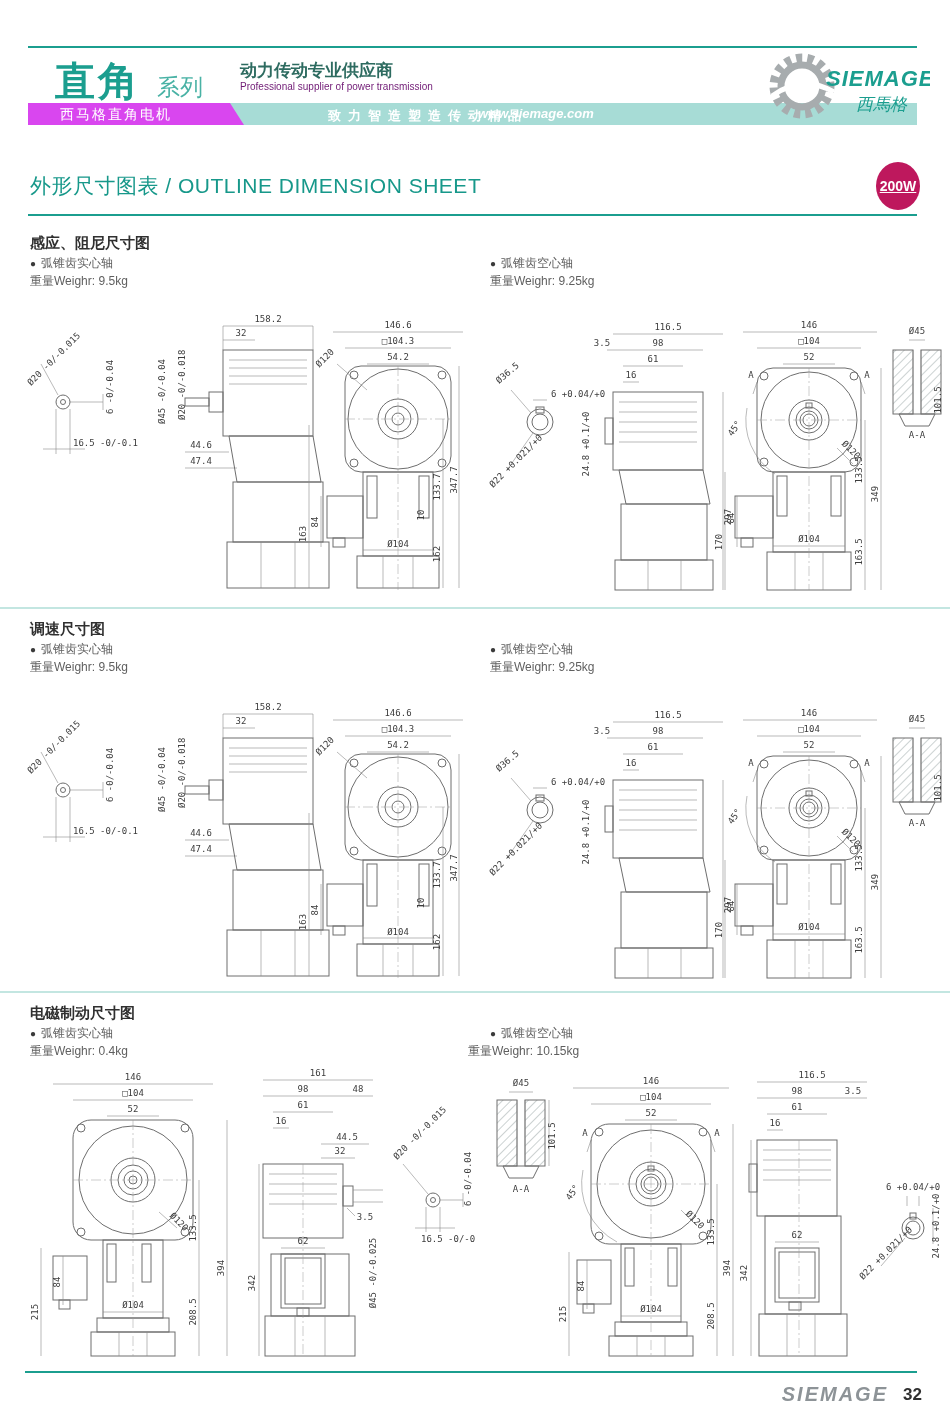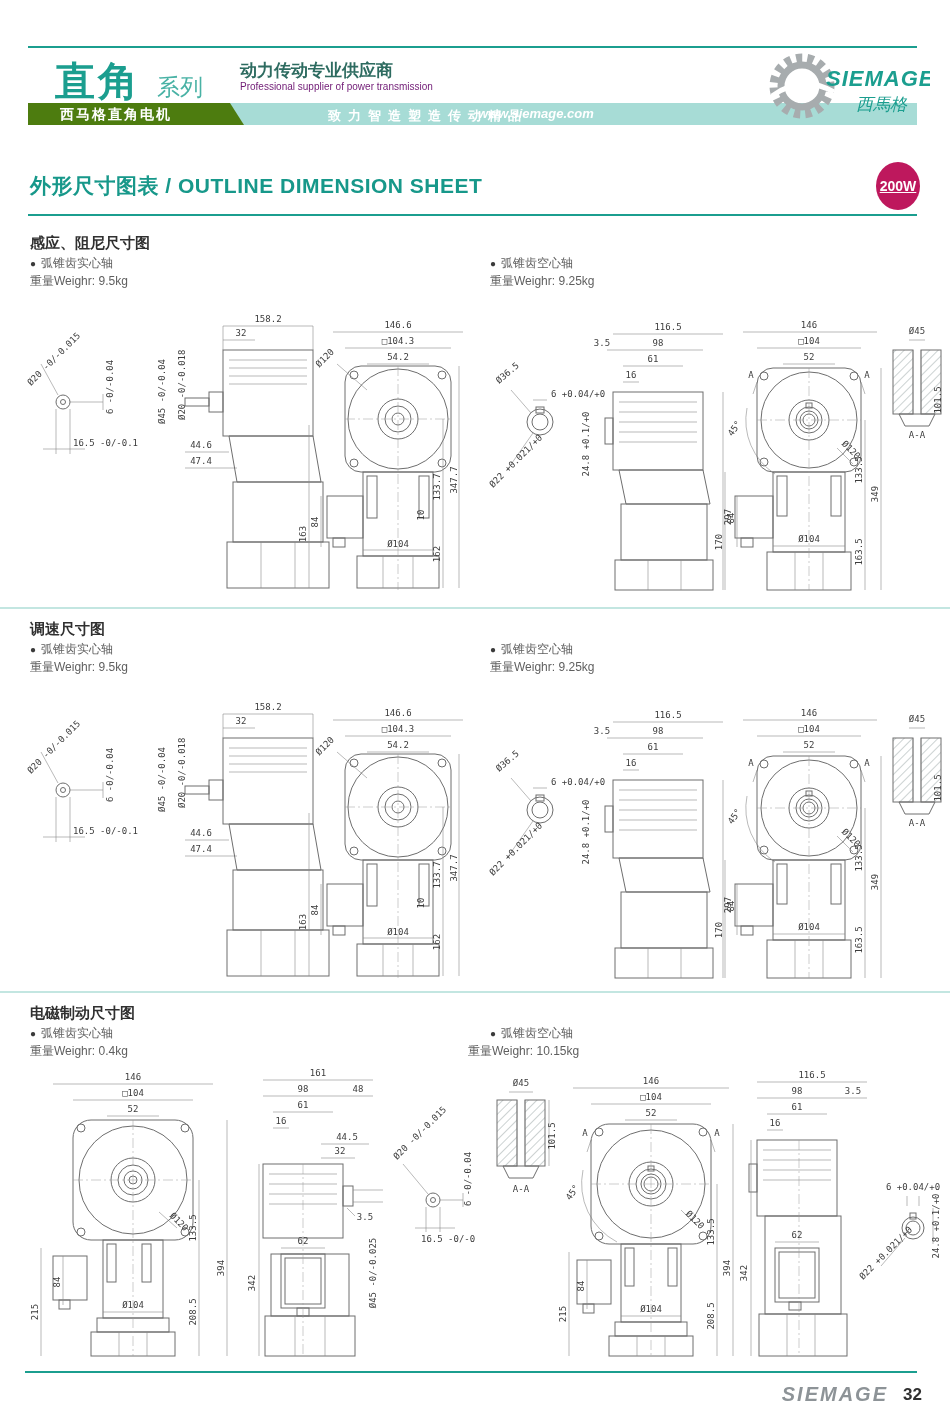--- a/index.html
+++ b/index.html
@@ -8,28 +8,28 @@
   
   .topline{position:absolute;left:28px;right:33px;top:46px;height:2px;background:#1b9e8f;}
   .brand{position:absolute;left:55px;top:54px;}
   .brand-cn{font-size:40px;font-weight:bold;color:#1b9e8f;letter-spacing:3px;margin-top:16px;}
   .brand-sfx{font-size:23px;color:#49b2a5;margin-left:16px;}
   .supplier{position:absolute;left:240px;top:60px;line-height:1.25;}
   .sup-cn{font-size:17px;font-weight:bold;color:#2d6b60;}
   .sup-en{font-size:10px;color:#701a75;}
   .banner{position:absolute;left:28px;top:103px;right:33px;height:22px;}
   .banner-light{position:absolute;left:200px;right:0;top:0;height:22px;background:#a7dcd6;}
-  .banner-dark{position:absolute;left:0;top:0;width:216px;height:22px;background:#4d7c0f;
+  .banner-dark{position:absolute;left:0;top:0;width:216px;height:22px;background:#d946ef;
                clip-path:polygon(0 0,202px 0,216px 100%,0 100%);color:#fff;font-size:14px;
-               font-weight:bold;letter-spacing:2px;line-height:22px;padding-left:32px;box-sizing:border-box;}
+               font-weight:normal;letter-spacing:2px;line-height:22px;padding-left:32px;box-sizing:border-box;}
   .slogan{position:absolute;left:300px;top:4px;color:#fff;font-size:13px;font-weight:bold;letter-spacing:7px;}
   .bannerurl{position:absolute;left:450px;top:3px;color:#fff;font-size:13px;font-weight:bold;font-style:italic;}
   .logo{position:absolute;right:20px;top:48px;z-index:5;}
   
-  .title{position:absolute;left:30px;top:172px;font-size:21px;font-weight:bold;color:#17988a;letter-spacing:0.5px;}
+  .title{position:absolute;left:30px;top:172px;font-size:21px;font-weight:normal;color:#17988a;letter-spacing:0.5px;}
   .badge{position:absolute;left:876px;top:162px;width:44px;height:48px;border-radius:50%;background:#be185d;
          color:#fff;font-size:14px;font-weight:bold;display:flex;align-items:center;justify-content:center;text-decoration:underline;}
   .titlerule{position:absolute;left:28px;right:33px;top:214px;height:2px;background:#1b9e8f;}
   .divider{position:absolute;left:0;right:0;height:2px;background:#c3e6e1;}
   
   .sec-heading{position:absolute;left:30px;font-size:15px;font-weight:bold;color:#303030;font-family:Liberation Mono, monospace;}
   .sec-row{position:absolute;font-size:12px;color:#5f5f5f;}
   .bullet{color:#3a3a3a;margin-right:5px;font-size:10px;}
   
   .footrule{position:absolute;left:25px;right:33px;top:1371px;height:2px;background:#1b9e8f;}

